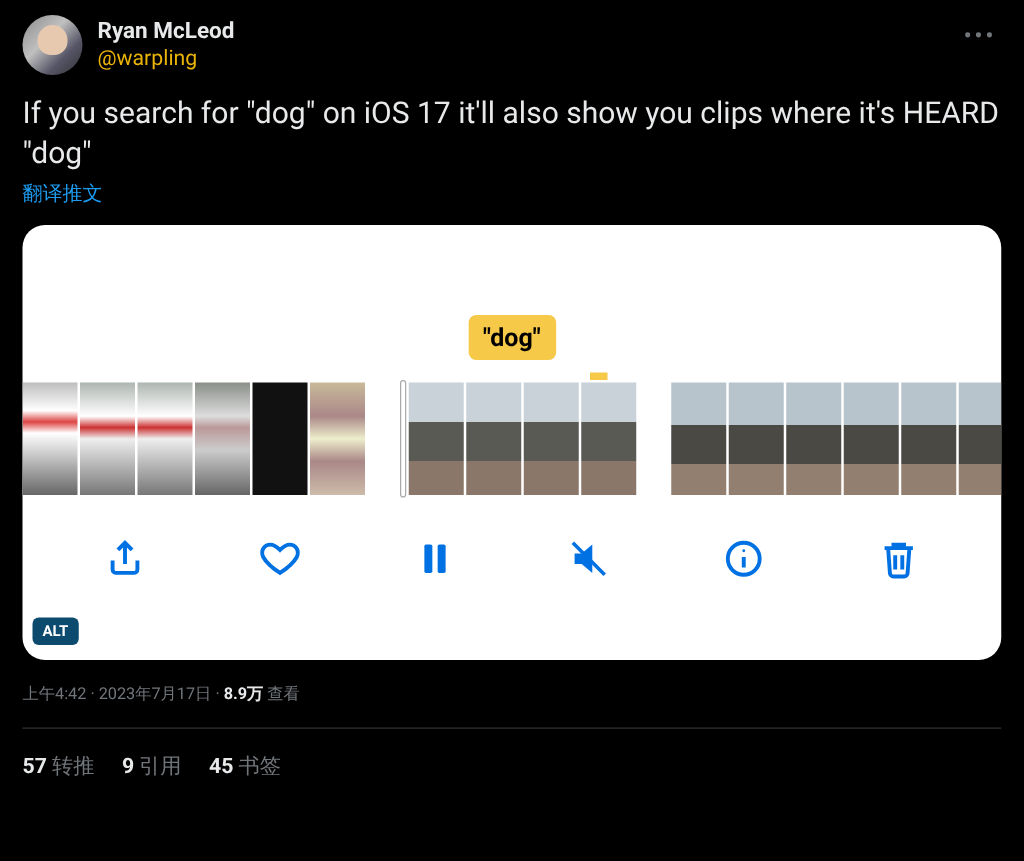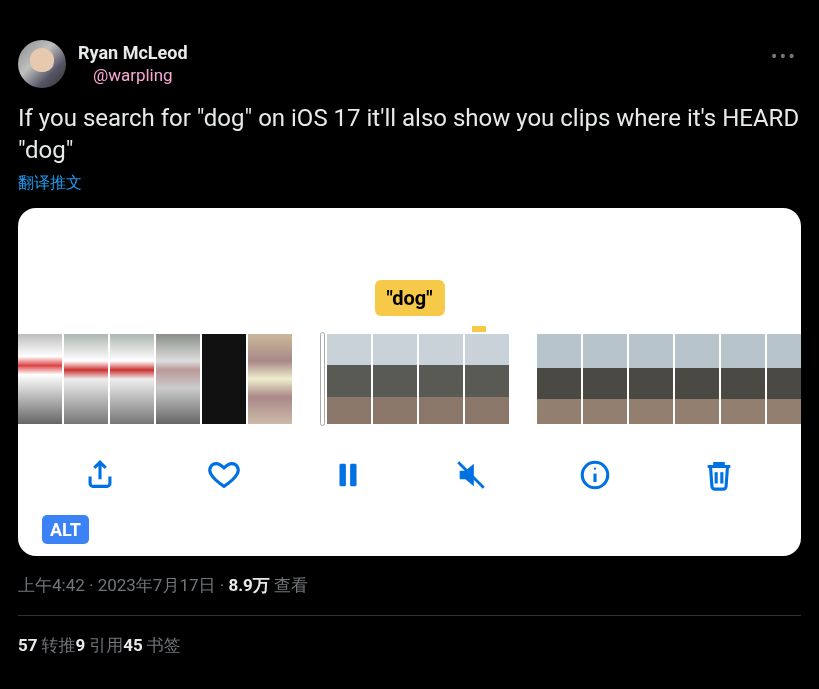--- a/index.html
+++ b/index.html
@@ -5,22 +5,21 @@
   * { box-sizing: border-box; margin: 0; padding: 0; }
   body {
     background: #000;
     font-family: -apple-system, BlinkMacSystemFont, "Segoe UI", Roboto, Helvetica, Arial, sans-serif;
     width: 819px;
     height: 689px;
     overflow: hidden;
     color: #e7e9ea;
   }
   .tweet {
-    padding: 28px 18px;
-    margin-top: 12px;
+    padding: 12px 18px;
   }
   .header {
     display: flex;
     align-items: flex-start;
     gap: 12px;
     position: relative;
   }
   .avatar {
     width: 48px;
     height: 48px;
@@ -33,21 +32,21 @@
   .avatar::after{
     content:"";
     position:absolute;
     left:12px; top:8px;
     width:24px; height:24px;
     background: #e7c9b0;
     border-radius:50% 50% 45% 45%;
   }
   .names { display: flex; flex-direction: column; line-height: 1.25; padding-top:2px;}
   .display-name { font-weight: 700; font-size: 18px; color:#e7e9ea;}
-  .handle { color: #f9a8d4; font-size: 17px; text-align: center; }
+  .handle { color: #eab308; font-size: 17px; }
   .more {
     position: absolute;
     right: 0; top: 0;
     color: #71767b;
     font-size: 20px;
     letter-spacing: 2px;
     padding: 4px;
     cursor: pointer;
   }
   .body-text {
@@ -126,38 +125,39 @@
     color:#0071e3;
     cursor:pointer;
     display:flex; align-items:center; justify-content:center;
     width:42px; height:42px;
   }
   .tb-btn svg{ width:34px; height:34px; stroke:#0071e3; fill:none; stroke-width:2.2; }
   .tb-btn.pause svg{ fill:#0071e3; stroke:none;}
   .tb-btn.mute svg{ fill:#0071e3; stroke:#0071e3; stroke-width:2;}
   .alt-badge{
     position:absolute;
-    left:24px; bottom:12px;
-    background:#3b82f6;
+    left:8px; bottom:12px;
+    background:#0c4a6e;
     color:#fff;
     font-weight:700;
-    font-size:18px;
+    font-size:12px;
     padding:4px 8px;
     border-radius:5px;
     cursor:pointer;
   }
   .meta {
     color:#71767b;
-    font-size:17px;
+    font-size:13px;
     margin-top:18px;
   }
   .meta .strong{ color:#e7e9ea; font-weight:700;}
   .divider{ height:1px; background:#2f3336; margin-top:18px;}
   .stats{
     display:flex;
+    gap:22px;
     margin-top:18px;
     font-size:17px;
     color:#71767b;
   }
   .stats .num{ color:#e7e9ea; font-weight:700; margin-right:4px;}
 </style>
 </head>
 <body>
 
 <div class="tweet">

